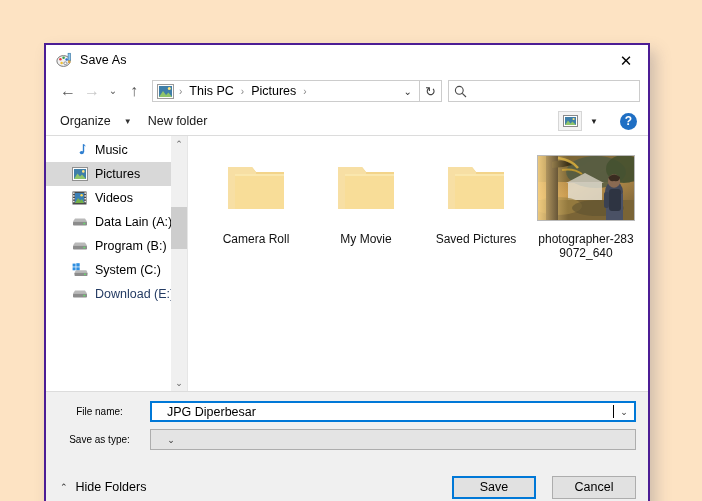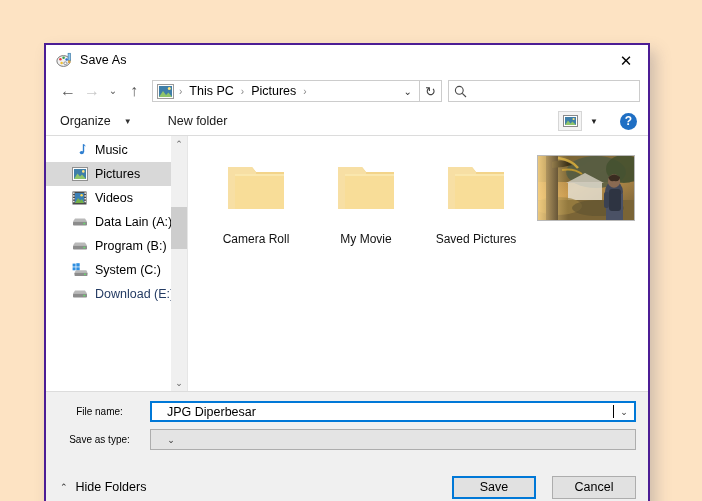--- a/index.html
+++ b/index.html
@@ -178,21 +178,21 @@
     box-sizing: border-box;
   }
   .cmd {
     font-size: 12.5px;
     color: #1a1a1a;
     display: flex;
     align-items: center;
     gap: 7px;
   }
   .cmd .caret { font-size: 8px; margin-left: 6px; color: #333; }
-  .cmd.newfolder { margin-left: 36px; }
+  .cmd.newfolder { margin-left: 16px; }
   .cmd-spacer { flex: 1 1 auto; }
   .view-icon-wrap {
     width: 24px; height: 20px;
     display: flex; align-items: center; justify-content: center;
     border: 1px solid #d6d6d6;
     background: #f4f4f4;
     box-sizing: border-box;
   }
   .view-caret { font-size: 8px; color: #222; margin-left: 8px; }
   .help-btn {
@@ -674,20 +674,21 @@
               <ellipse cx="76" cy="36" rx="9" ry="11" fill="#42485a"></ellipse>
               <rect x="68" y="38" width="17" height="26" fill="#4a5165"></rect>
               <ellipse cx="76" cy="25" rx="6.2" ry="6.8" fill="#8a6a52"></ellipse>
               <path d="M70.5 21 Q76 16 82 21 Q82 26 76 25 Q71 26 70.5 21 Z" fill="#3a2c20"></path>
               <rect x="71" y="33" width="12" height="22" rx="3" fill="#2e3442"></rect>
               <rect x="66" y="36" width="5" height="16" rx="2" fill="#3a4152"></rect>
               <rect x="0" y="0" width="50" height="64" fill="url(#glow)"></rect>
             </svg>
           </span>
         </span>
+        <span class="fname">photographer-2839072_640</span>
       </div>
     </div>
   </div>
 
   <div class="form">
     <div class="frow">
       <span class="flabel">File name:</span>
       <span class="fcombo name">
         <span class="val">JPG Diperbesar</span>
         <span class="text-caret"></span>

